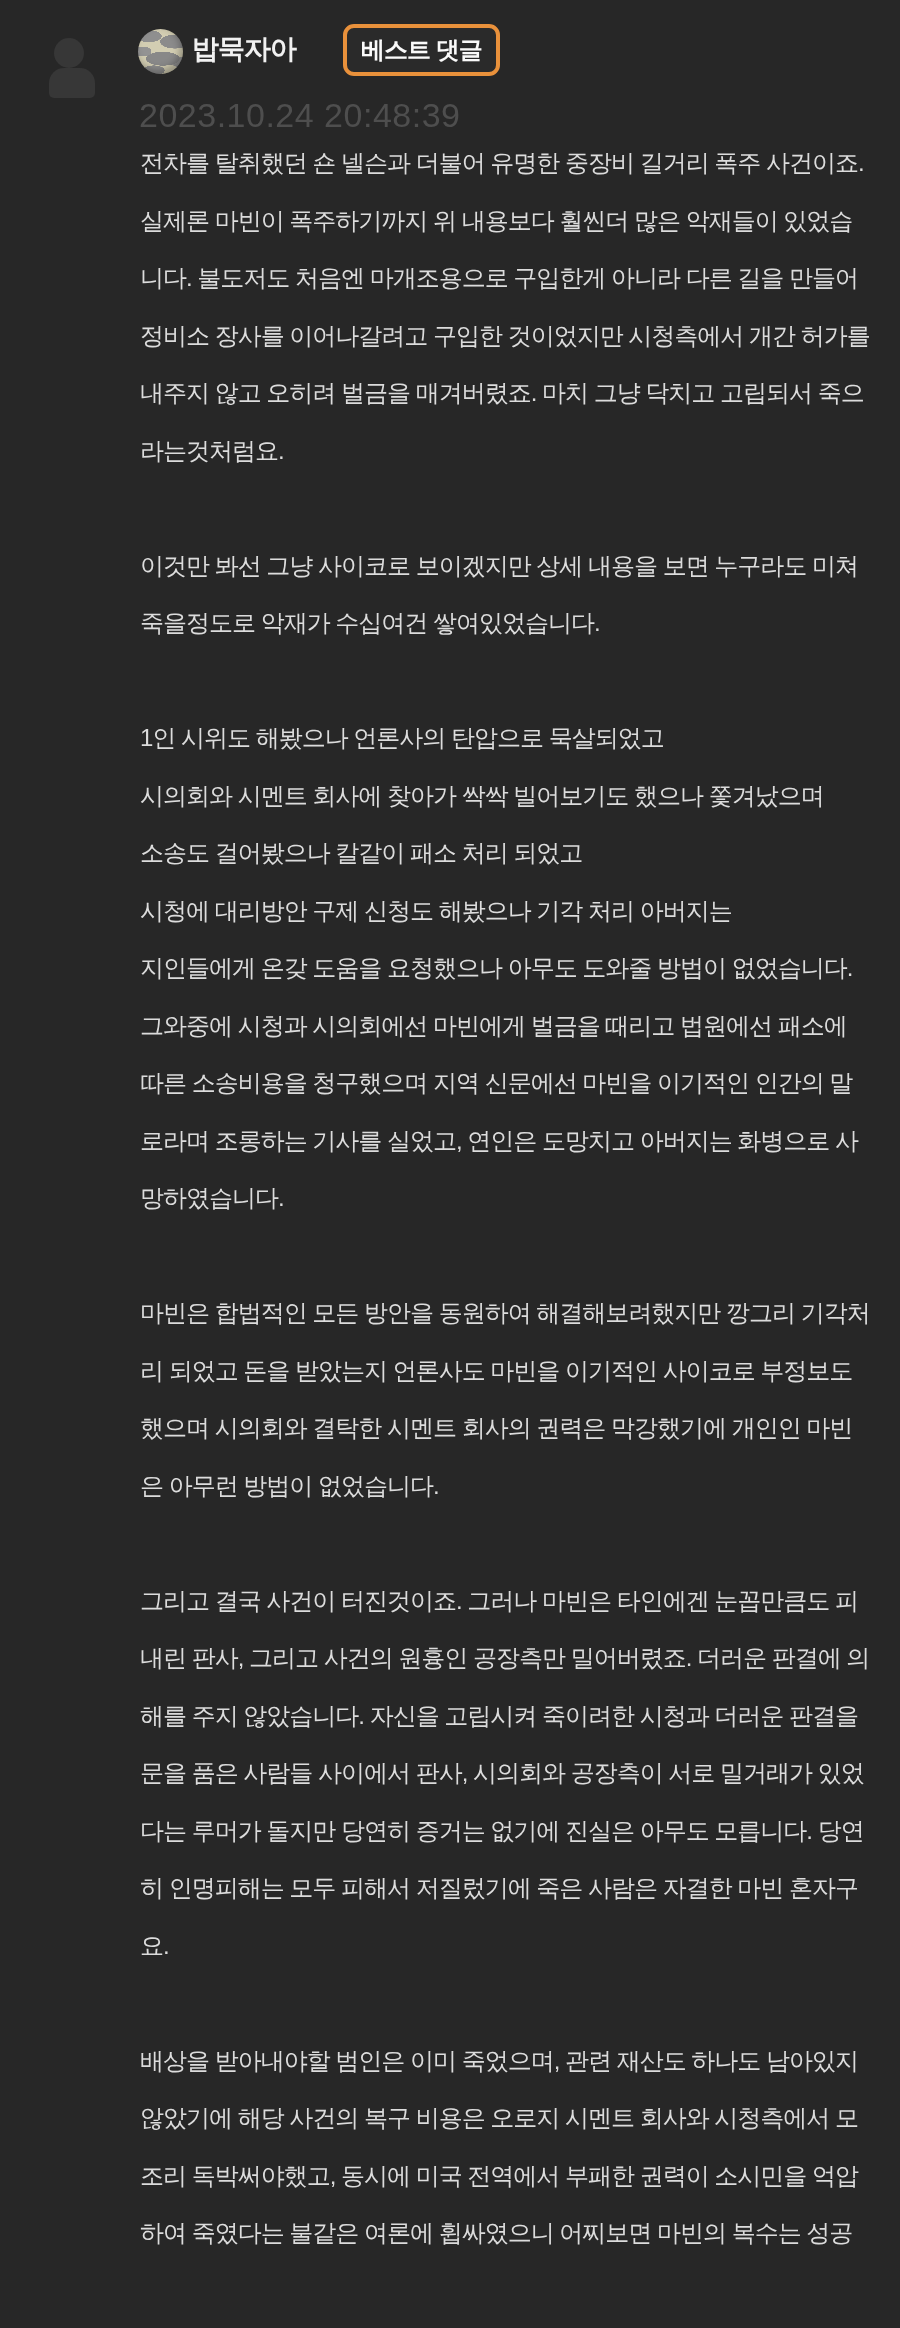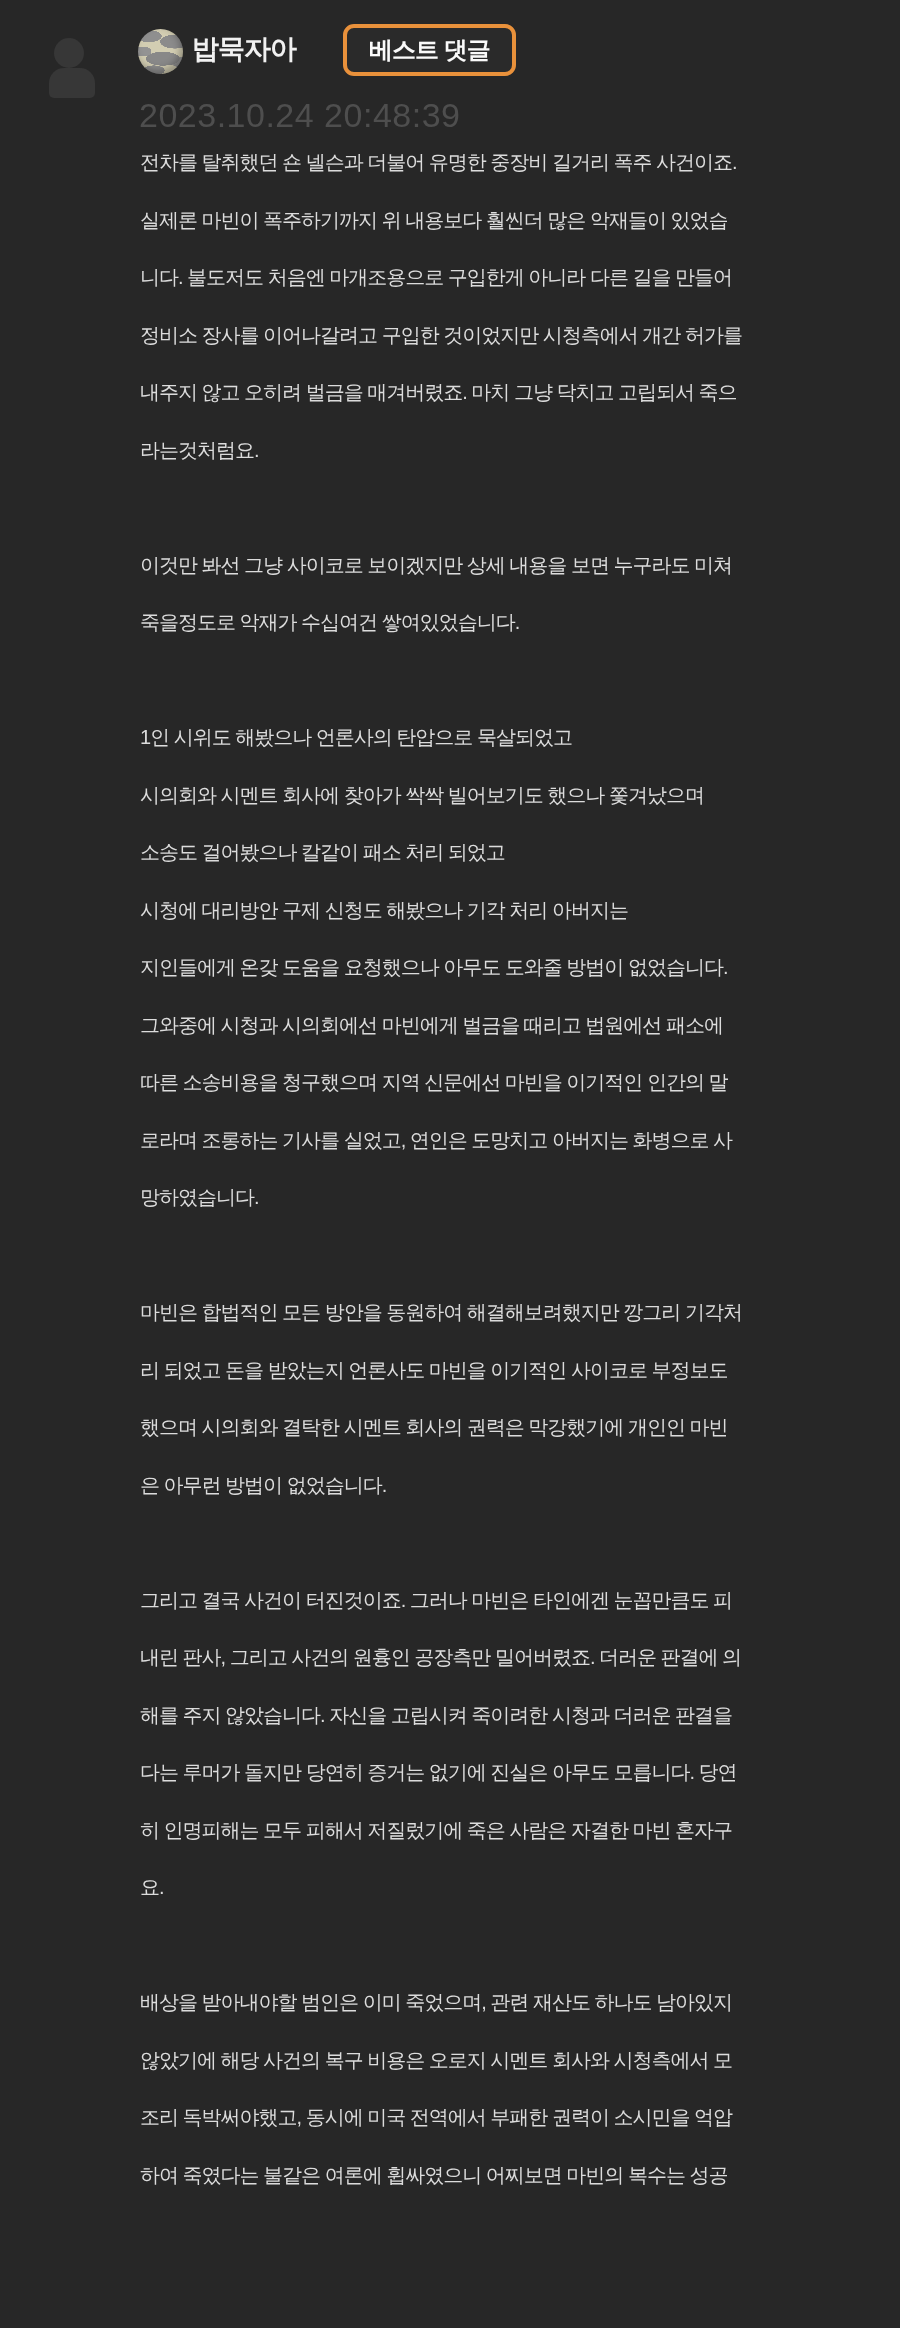--- a/index.html
+++ b/index.html
@@ -74,21 +74,21 @@
     color: #f1f1f1;
     white-space: nowrap;
   }
 
   .badge {
     position: absolute;
     left: 343px;
     top: 24px;
     height: 44px;
     line-height: 44px;
-    padding: 0 22px;
+    padding: 0 14px;
     border: 4px solid #e9913b;
     border-radius: 11px;
     font-size: 24px;
     font-weight: bold;
     letter-spacing: -1px;
     color: #fafafa;
     white-space: nowrap;
     background: #2a2a2a;
   }
 
@@ -104,21 +104,21 @@
 
   .body {
     position: absolute;
     left: 140px;
     top: 134px;
     width: 750px;
   }
   .body .line {
     height: 57.5px;
     line-height: 57.5px;
-    font-size: 20px;
+    font-size: 24px;
     letter-spacing: -1px;
     color: #dcdcdc;
     white-space: nowrap;
     overflow: visible;
   }
 </style>
 </head>
 <body>
 
 <div class="page">
@@ -155,20 +155,21 @@
       <div class="line">망하였습니다.</div>
       <div class="line">&nbsp;</div>
       <div class="line">마빈은 합법적인 모든 방안을 동원하여 해결해보려했지만 깡그리 기각처</div>
       <div class="line">리 되었고 돈을 받았는지 언론사도 마빈을 이기적인 사이코로 부정보도</div>
       <div class="line">했으며 시의회와 결탁한 시멘트 회사의 권력은 막강했기에 개인인 마빈</div>
       <div class="line">은 아무런 방법이 없었습니다.</div>
       <div class="line">&nbsp;</div>
       <div class="line">그리고 결국 사건이 터진것이죠. 그러나 마빈은 타인에겐 눈꼽만큼도 피</div>
       <div class="line">내린 판사, 그리고 사건의 원흉인 공장측만 밀어버렸죠. 더러운 판결에 의</div>
       <div class="line">해를 주지 않았습니다. 자신을 고립시켜 죽이려한 시청과 더러운 판결을</div>
+      <div class="line">문을 품은 사람들 사이에서 판사, 시의회와 공장측이 서로 밀거래가 있었</div>
       <div class="line">다는 루머가 돌지만 당연히 증거는 없기에 진실은 아무도 모릅니다. 당연</div>
       <div class="line">히 인명피해는 모두 피해서 저질렀기에 죽은 사람은 자결한 마빈 혼자구</div>
       <div class="line">요.</div>
       <div class="line">&nbsp;</div>
       <div class="line">배상을 받아내야할 범인은 이미 죽었으며, 관련 재산도 하나도 남아있지</div>
       <div class="line">않았기에 해당 사건의 복구 비용은 오로지 시멘트 회사와 시청측에서 모</div>
       <div class="line">조리 독박써야했고, 동시에 미국 전역에서 부패한 권력이 소시민을 억압</div>
       <div class="line">하여 죽였다는 불같은 여론에 휩싸였으니 어찌보면 마빈의 복수는 성공</div>
     </div>
 

